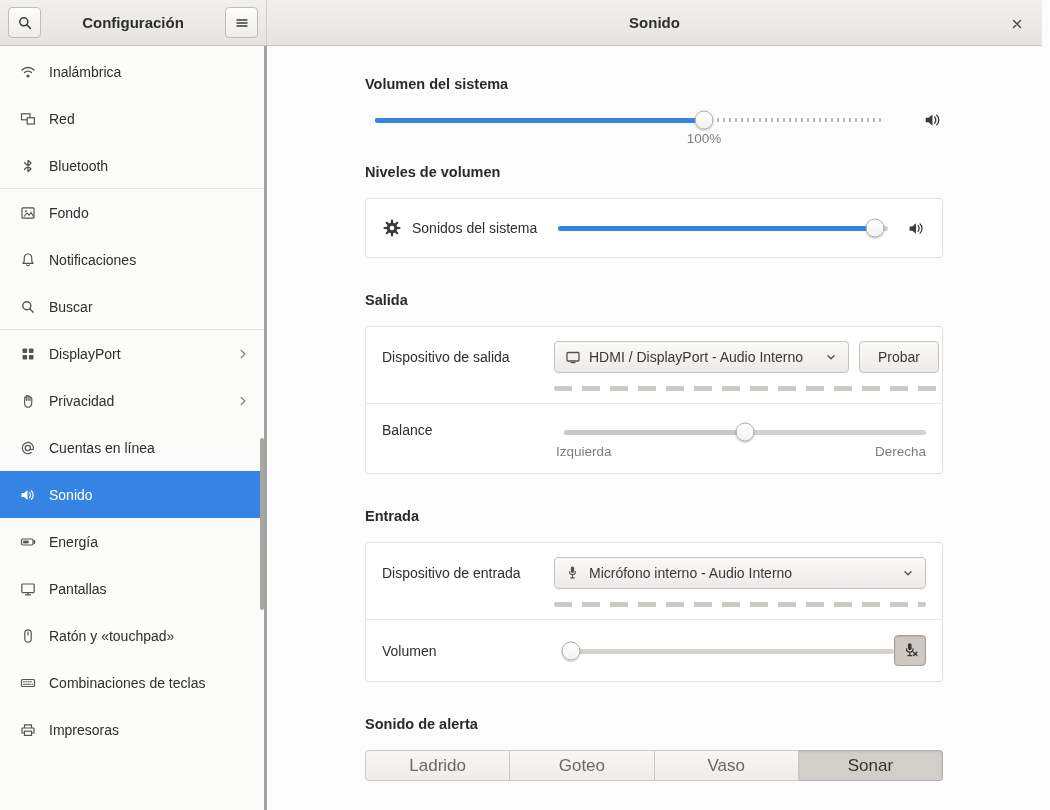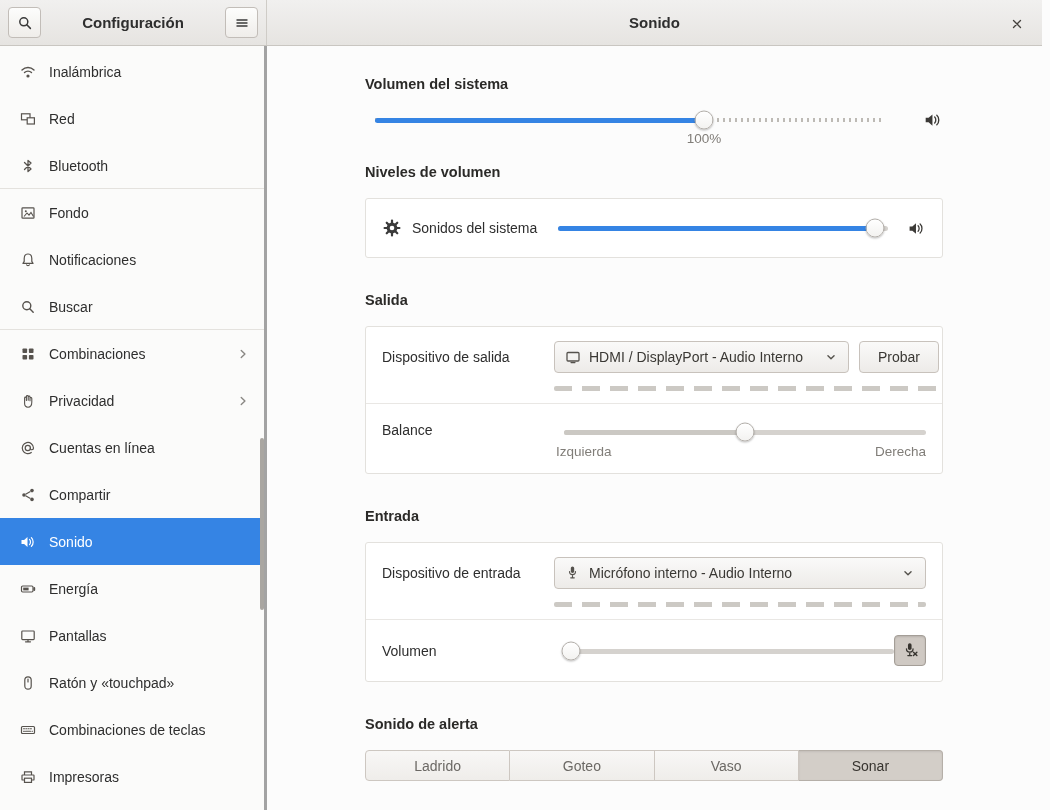--- a/index.html
+++ b/index.html
@@ -120,21 +120,21 @@
   .volinrow { height:62px; }
   .volinrow .slider { width:330px; flex:0 0 330px; margin-left:10px; }
   .volinrow .spacer { flex:1; }
   .mutebtn { width:34px; height:31px; border:1px solid #a49e97; border-radius:4px;
     background:#cfc9c3; box-shadow:inset 0 1px 2px rgba(0,0,0,.12);
     display:flex; align-items:center; justify-content:center; color:#37342f; cursor:pointer; }
 
   
   .alertgroup { display:flex; width:100%; }
   .abtn { flex:1; height:31px; border:1px solid #cdc7c1; border-left-width:0;
-    background:linear-gradient(#f8f7f6,#efedea); color:#6b6864; font-size:14px;
+    background:linear-gradient(#f8f7f6,#efedea); color:#6b6864; font-size:17px;
     cursor:pointer; font-family:"Liberation Sans",sans-serif; }
   .abtn:first-child { border-left-width:1px; border-radius:4px 0 0 4px; }
   .abtn:last-child { border-radius:0 4px 4px 0; }
   .abtn.selected { background:#d3cec8; color:#37342f; border-color:#b5afa8;
     box-shadow:inset 0 1px 2px rgba(0,0,0,.08); }
 
   svg { display:block; }
 </style>
 </head>
 <body>
@@ -239,21 +239,21 @@
 
       <div class="sitem">
         <span class="sicon">
           <svg width="16" height="16" viewBox="0 0 16 16" fill="currentColor">
               <rect x="2.5" y="2.5" width="4.6" height="4.6" rx="0.8"></rect>
               <rect x="8.9" y="2.5" width="4.6" height="4.6" rx="0.8"></rect>
               <rect x="2.5" y="8.9" width="4.6" height="4.6" rx="0.8"></rect>
               <rect x="8.9" y="8.9" width="4.6" height="4.6" rx="0.8"></rect>
             </svg>
         </span>
-        <span class="slabel">Combinaciones</span>
+        <span class="slabel">DisplayPort</span>
         <span class="chev">
           <svg width="14" height="14" viewBox="0 0 16 16">
               <path d="M6 4l4.2 4L6 12" fill="none" stroke="currentColor" stroke-width="1.6" stroke-linecap="round" stroke-linejoin="round"></path>
             </svg>
         </span>
       </div>
 
       <div class="sitem">
         <span class="sicon">
           <svg width="16" height="16" viewBox="0 0 16 16">
@@ -271,31 +271,20 @@
       <div class="sitem">
         <span class="sicon">
           <svg width="16" height="16" viewBox="0 0 16 16">
               <circle cx="7.8" cy="8" r="2.6" fill="none" stroke="currentColor" stroke-width="1.2"></circle>
               <path d="M10.4 8v.6c0 1.6 3.1 1.6 3.1-.6a5.6 5.6 0 1 0-2.2 4.5" fill="none" stroke="currentColor" stroke-width="1.2" stroke-linecap="round"></path>
             </svg>
         </span>
         <span class="slabel">Cuentas en línea</span>
       </div>
 
-      <div class="sitem">
-        <span class="sicon">
-          <svg width="16" height="16" viewBox="0 0 16 16" fill="currentColor">
-              <circle cx="12" cy="3.6" r="1.8"></circle>
-              <circle cx="4" cy="8" r="1.8"></circle>
-              <circle cx="12" cy="12.4" r="1.8"></circle>
-              <path d="M5.6 7.2L10.4 4.4M5.6 8.8L10.4 11.6" stroke="currentColor" stroke-width="1.2"></path>
-            </svg>
-        </span>
-        <span class="slabel">Compartir</span>
-      </div>
 
       <div class="sitem selected">
         <span class="sicon">
           <svg width="16" height="16" viewBox="0 0 16 16">
               <path d="M1.5 6h2.6L7.5 3v10L4.1 10H1.5z" fill="currentColor"></path>
               <path d="M9.5 5.4c1.3 1.2 1.3 4 0 5.2" fill="none" stroke="currentColor" stroke-width="1.2" stroke-linecap="round"></path>
               <path d="M11.4 3.7c2.3 2 2.3 6.6 0 8.6" fill="none" stroke="currentColor" stroke-width="1.2" stroke-linecap="round"></path>
             </svg>
         </span>
         <span class="slabel">Sonido</span>

